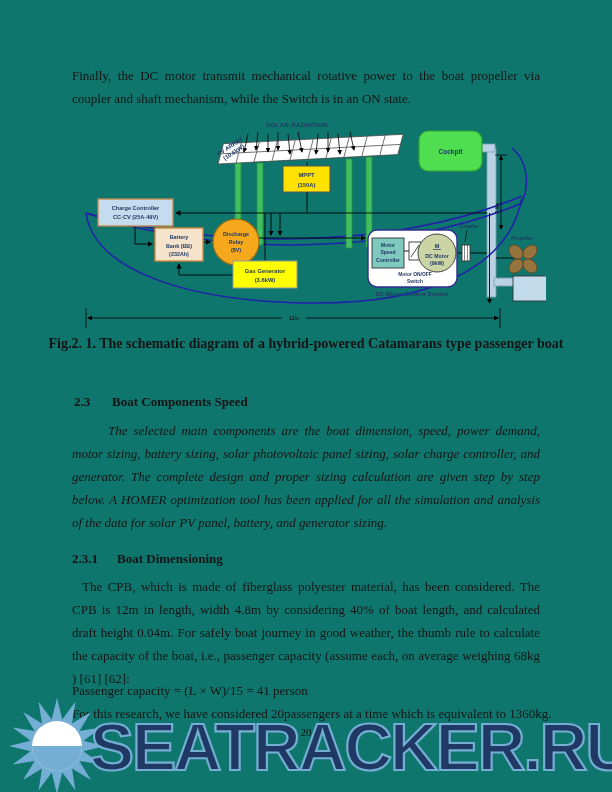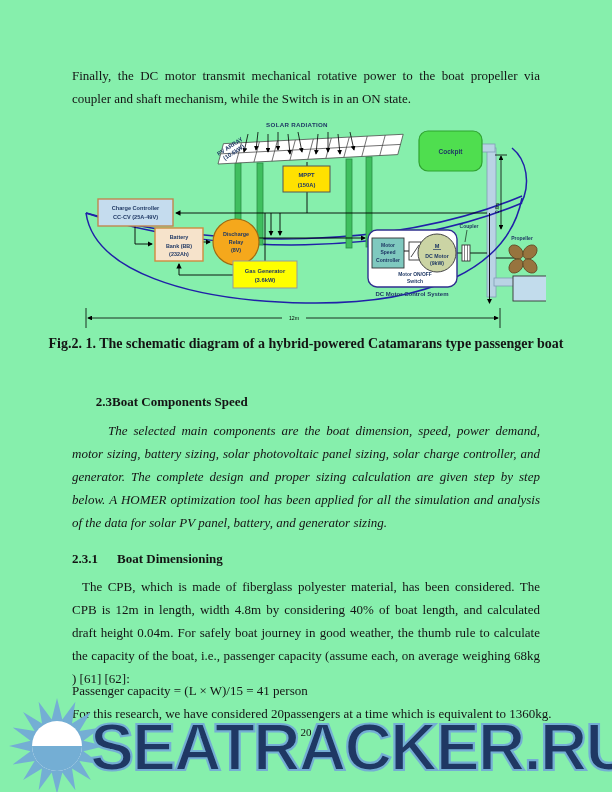--- a/index.html
+++ b/index.html
@@ -1,24 +1,24 @@
 <!DOCTYPE html>
 <html><head>
 <meta charset="utf-8">
 <style>
   html,body{margin:0;padding:0;background:#888;}
-  .page{position:relative;width:612px;height:792px;background:#86efac;margin:0 auto;
+  .page{position:relative;width:612px;height:792px;background:#0f766e;margin:0 auto;
         font-family:"Liberation Serif",serif;color:#141414;overflow:hidden;}
   .abs{position:absolute;}
   .body-text{font-size:13px;line-height:23px;text-align:justify;margin:0;}
   .single{text-align:left;}
   .indent36{text-indent:36px;font-style:italic;}
   .indent10{text-indent:10px;}
   .heading{font-size:13px;font-weight:bold;margin:0;}
-  .hnum1{display:inline-block;width:38px;text-align:right;}
+  .hnum1{display:inline-block;width:38px;}
   .hnum2{display:inline-block;width:45px;}
   .caption{font-size:14px;font-weight:bold;text-align:center;line-height:19px;margin:0;}
   .pagenum{font-size:11px;text-align:center;}
   svg text{font-family:"Liberation Sans",sans-serif;font-weight:700;fill:#1F3864;}
   svg text.dim{fill:#000000;font-weight:400;}
   .wm{pointer-events:none;}
 </style>
 </head>
 <body>
 

